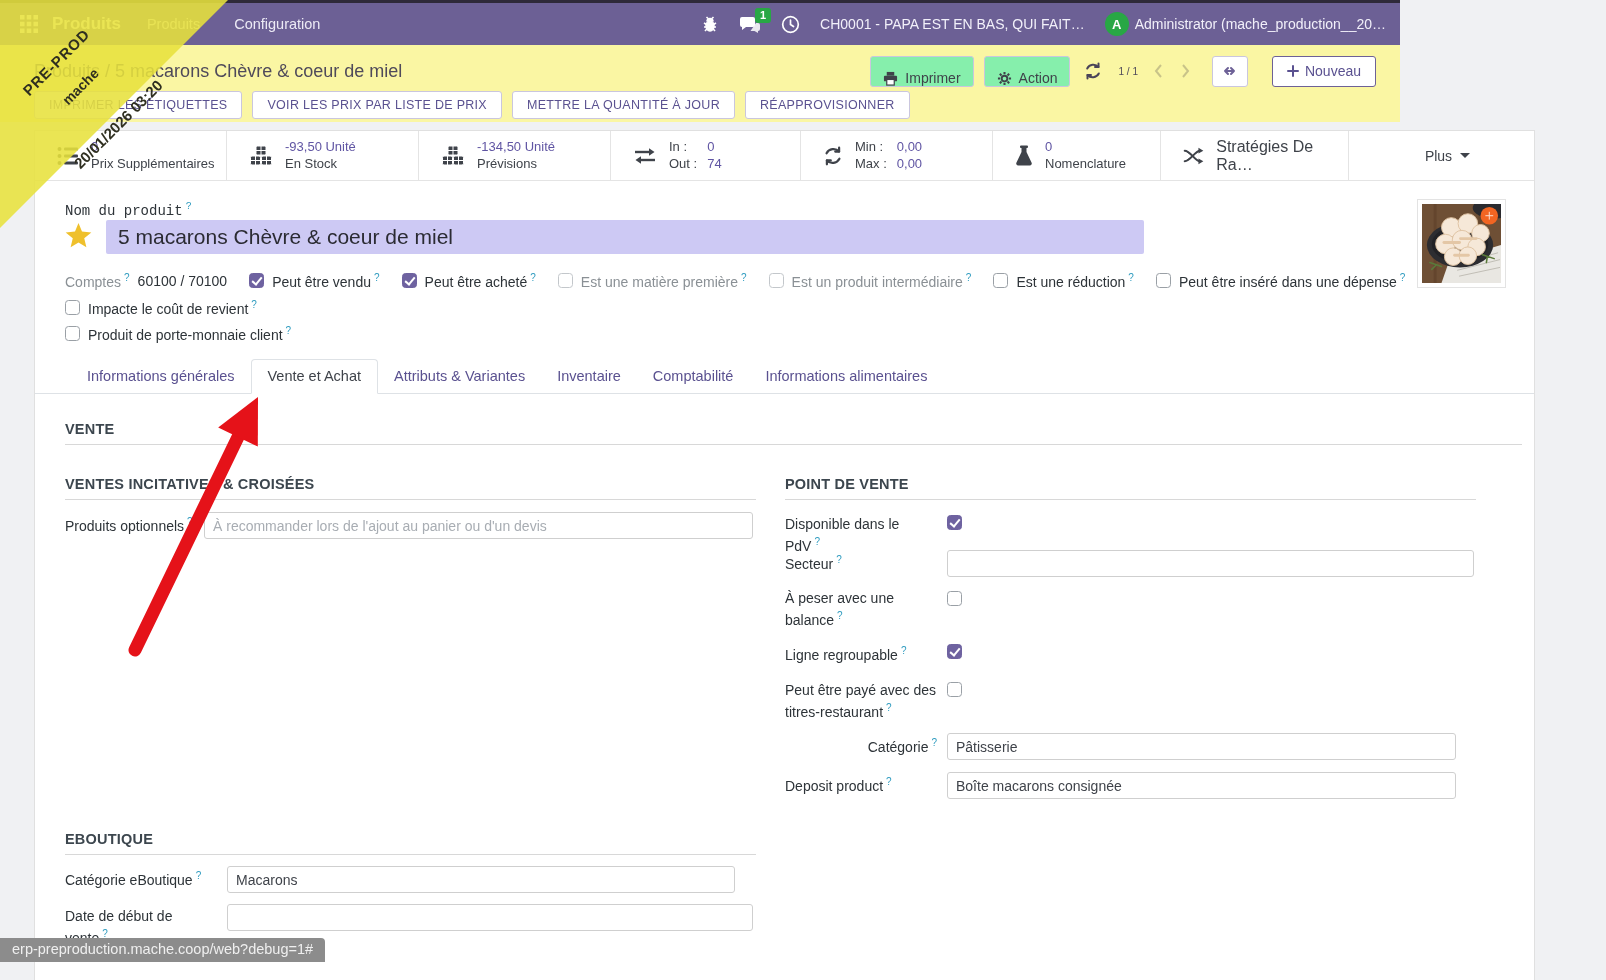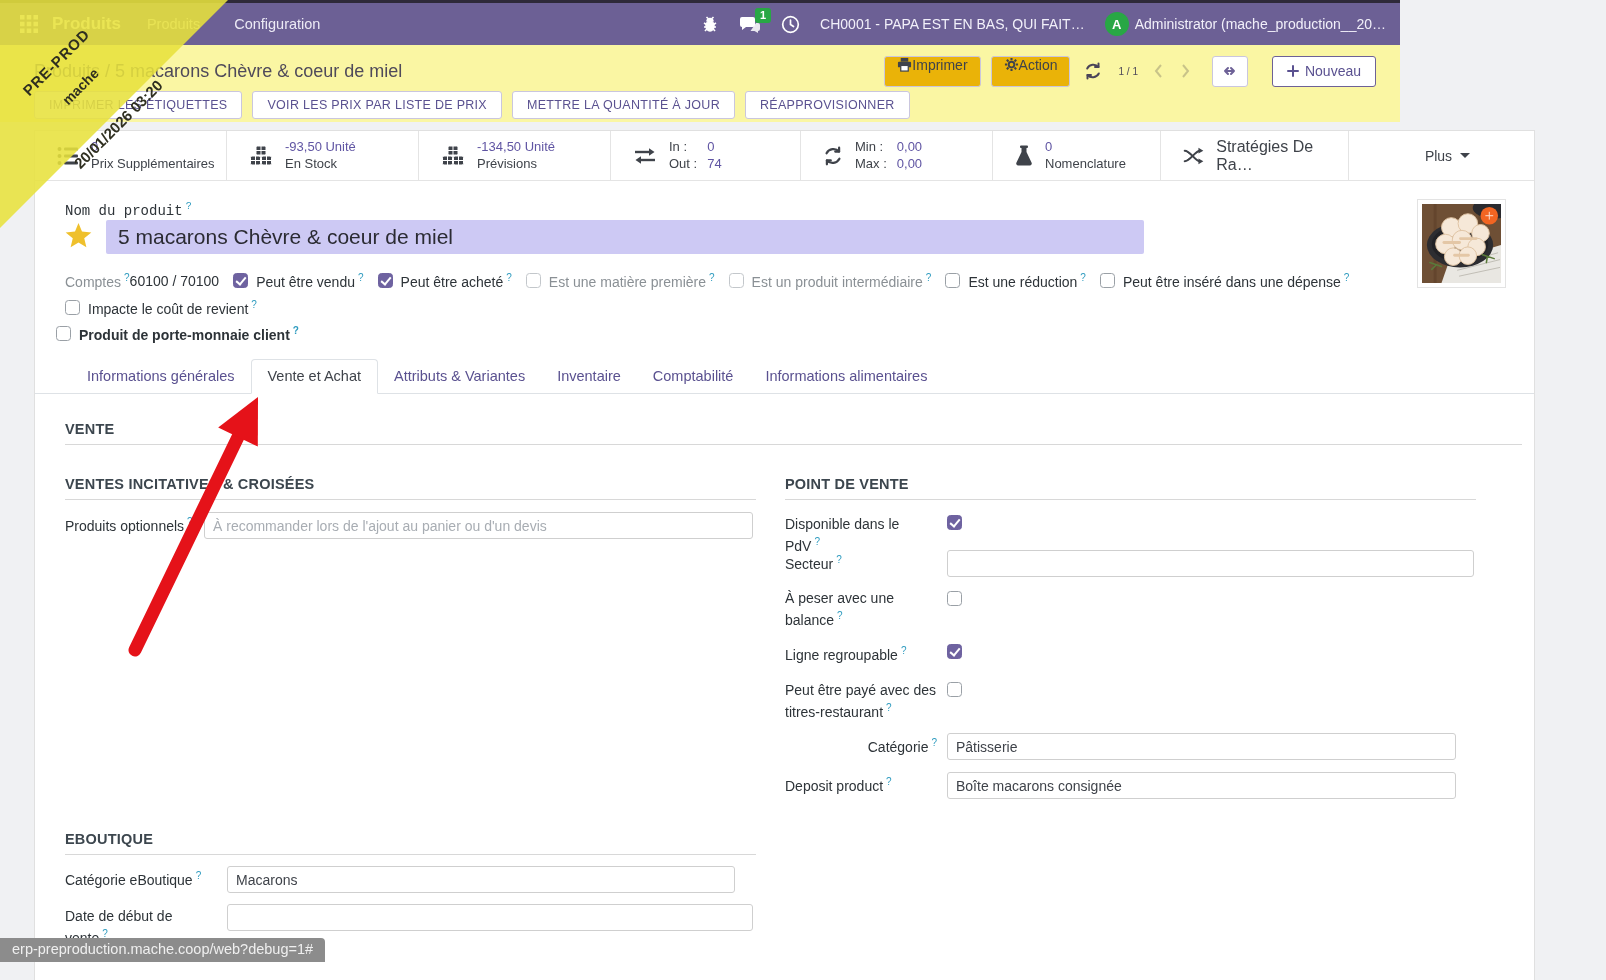--- a/index.html
+++ b/index.html
@@ -18,21 +18,21 @@
   .nav-company, .nav-user { font-size:14px; color:#f2f0fa; white-space:nowrap; cursor:pointer; }
   .avatar { width:24px; height:24px; border-radius:50%; background:#28a745; color:#fff; display:flex; align-items:center; justify-content:center; font-size:13px; font-weight:700; margin-right:-12px; }
   .user-wrap { display:flex; align-items:center; gap:18px; }
 
   
   .control-panel { position:absolute; left:0; top:45px; width:100%; height:77px; background:#faf6a3; padding:8px 24px 0 34px; }
   .cp-row1 { display:flex; align-items:center; height:36px; }
   .breadcrumb { font-size:18px; color:#4f4a5a; }
   .breadcrumb .bc-link { cursor:pointer; }
   .cp-actions { margin-left:auto; display:flex; align-items:center; gap:10px; }
-  .btn-white { display:flex; align-items:flex-start; background:#eab308; border:1px solid #cac6de; border-radius:3px; height:31px; padding:0 12px; font-size:14px; color:#3f434a; cursor:pointer; font-family:inherit; }
+  .btn-white { display:flex; align-items:flex-end; gap:7px; background:#86efac; border:1px solid #cac6de; border-radius:3px; height:31px; padding:0 12px; font-size:14px; color:#3f434a; cursor:pointer; font-family:inherit; }
   .refresh-btn { background:none; border:none; cursor:pointer; display:flex; align-items:center; padding:0 4px; }
   .pager { font-size:10px; color:#4f4a5a; margin:0 2px; }
   .chev { background:none; border:none; cursor:pointer; padding:0 3px; opacity:.45; display:flex; align-items:center; }
   .btn-expand { background:#fff; border:1px solid #cac6de; border-radius:3px; width:36px; height:31px; display:flex; align-items:center; justify-content:center; cursor:pointer; margin-left:8px; }
   .btn-new { display:flex; align-items:center; gap:6px; background:#fff; border:1px solid #6d6196; border-radius:3px; height:31px; padding:0 14px; font-size:14px; color:#5a5190; cursor:pointer; margin-left:14px; font-family:inherit; }
   .cp-row2 { display:flex; align-items:center; gap:10px; margin-top:2px; }
   .btn-upper { background:#fff; border:1px solid #cac6de; border-radius:3px; height:28px; padding:0 14px; font-size:12.5px; letter-spacing:.3px; color:#5a5190; cursor:pointer; font-weight:500; font-family:inherit; }
 
   
   .card { position:absolute; left:34px; top:130px; width:1501px; height:850px; background:#fff; border:1px solid #e0e0e0; border-bottom:none; }
@@ -56,25 +56,25 @@
   .name-label { position:absolute; left:30px; top:70px;font-family:Liberation Mono, monospace; }
   .star-icon { position:absolute; left:30px; top:92px; cursor:pointer; }
   .name-input { position:absolute; left:71px; top:89px; width:1038px; height:34px; background:#cdc9f4; border:none; border-radius:2px; padding:0 12px; font-size:21px; color:#2b2b33; font-family:inherit; }
   .img-box { position:absolute; left:1382px; top:68px; width:89px; height:89px; border:1px solid #e3e3e3; background:#fff; padding:4px; cursor:pointer; }
 
   .cb { width:15px; height:15px; border:1.5px solid #9aa0a6; border-radius:3.5px; background:#fff; display:inline-block; flex:0 0 auto; cursor:pointer; position:relative; }
   .cb.checked { background:#6e62a0; border-color:#6e62a0; }
   .cb.checked::after { content:""; position:absolute; left:4px; top:1px; width:4px; height:8px; border:solid #fff; border-width:0 2px 2px 0; transform:rotate(40deg); }
   .cb.mutedcb { border-color:#c3c7cb; }
   .cb-item { display:inline-flex; align-items:center; gap:8px; }
-  .row-accounts { position:absolute; left:30px; top:141px; display:flex; align-items:center; font-size:14px; }
+  .row-accounts { position:absolute; left:30px; top:141px; display:flex; align-items:center; gap:8px; font-size:14px; }
   .row-accounts .group-gap { margin-left:14px; }
   .acc-val { color:#2d3338; }
   .row-cb2 { position:absolute; left:30px; top:168px; }
-  .row-cb3 { position:absolute; left:21px; top:194px;font-weight:bold; }
+  .row-cb3 { position:absolute; left:30px; top:194px; }
 
   
   .tabs { position:absolute; left:0; top:228px; width:100%; height:35px; border-bottom:1px solid #dee2e6; display:flex; padding-left:36px; align-items:flex-end; }
   .tab { font-size:14.5px; color:#5a5190; padding:8px 16px 9px; cursor:pointer; position:relative; }
   .tab.active { background:#fff; color:#3f434a; border:1px solid #dee2e6; border-bottom:1px solid #fff; border-radius:4px 4px 0 0; margin-bottom:-1px; }
 
   .sec-title { font-size:14.5px; font-weight:700; color:#3c464e; letter-spacing:.2px; }
   .sec-hr { border:none; border-top:1px solid #d8d8d8; margin-top:7px; }
 
   .vente-head { position:absolute; left:30px; top:290px; width:1457px; }

